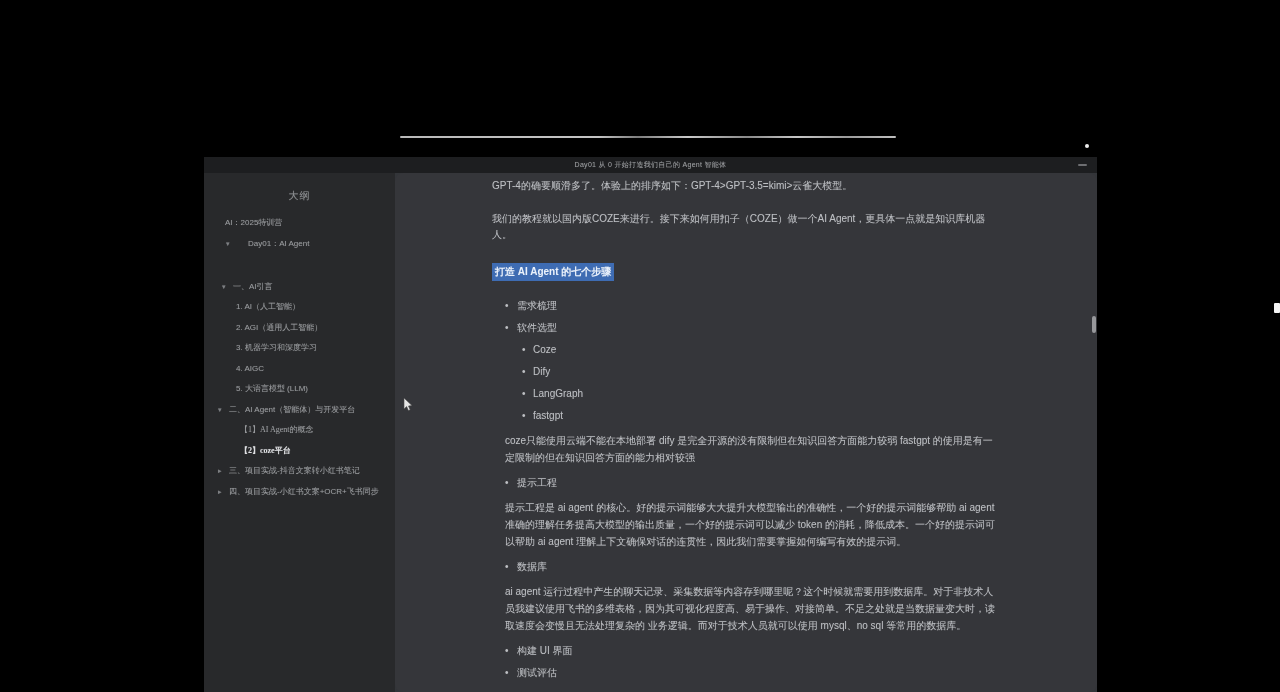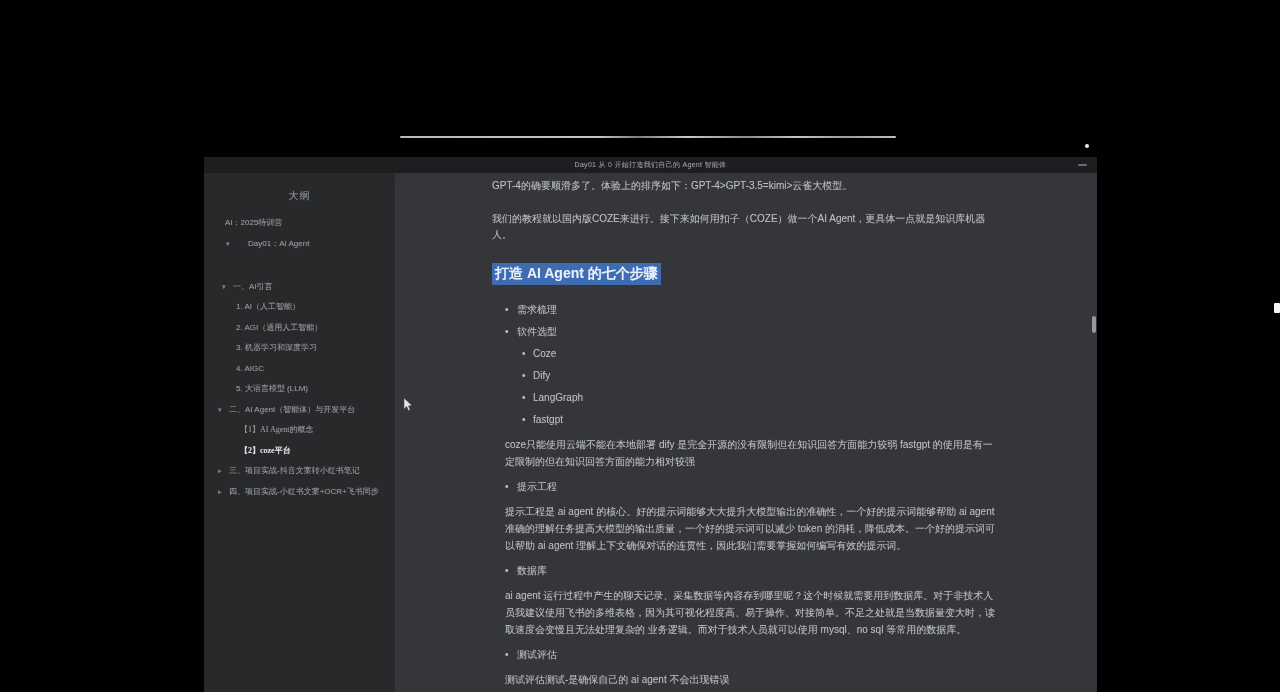--- a/index.html
+++ b/index.html
@@ -41,21 +41,21 @@
   .ind-29 { padding-left:29px;margin-top:31px; } .ind-29 .arrow{ left:18px; }
   .ind-32 { padding-left:32px; }
   .ind-25 { padding-left:25px; } .ind-25 .arrow{ left:14px; }
   .ind-36 { padding-left:36px;font-family:Liberation Serif, serif; }
 
   
   .content { flex:1; background:#35363a; position:relative; overflow:hidden;border-radius:8px; }
   .content-inner { padding:5px 0 0 97px; width:610px; color:#bdbfc3; font-size:10px; }
   p.para { width:500px; line-height:16px; margin-bottom:17px; }
   .hl { display:inline-block; background:#3e6cb3; color:#e9f1fc; font-weight:bold;
-        font-size:14px; padding:2px 3px; margin:3px 0 19px; }
+        font-size:10px; padding:2px 3px; margin:3px 0 19px; }
   .li { position:relative; line-height:12px; margin-bottom:10px; padding-left:25px; }
   .li::before { content:"•"; position:absolute; left:13px; top:0; color:#bdbfc3; }
   .li.sub { padding-left:41px; }
   .li.sub::before { left:30px; }
   .note { width:496px; margin:9px 0 11px 13px; line-height:17px; }
   .note.last { margin-bottom:0; }
 
   
   .scroll-thumb { position:absolute; right:1px; top:143px; width:4px; height:17px;
                   background:#97989b; border-radius:2px; }
@@ -164,20 +164,23 @@
           <div class="li">
             <span>提示工程</span>
           </div>
           <div class="note">提示工程是 ai agent 的核心。好的提示词能够大大提升大模型输出的准确性，一个好的提示词能够帮助 ai agent 准确的理解任务提高大模型的输出质量，一个好的提示词可以减少 token 的消耗，降低成本。一个好的提示词可以帮助 ai agent 理解上下文确保对话的连贯性，因此我们需要掌握如何编写有效的提示词。</div>
 
           <div class="li">
             <span>数据库</span>
           </div>
           <div class="note">ai agent 运行过程中产生的聊天记录、采集数据等内容存到哪里呢？这个时候就需要用到数据库。对于非技术人员我建议使用飞书的多维表格，因为其可视化程度高、易于操作、对接简单。不足之处就是当数据量变大时，读取速度会变慢且无法处理复杂的 业务逻辑。而对于技术人员就可以使用 mysql、no sql 等常用的数据库。</div>
 
+          <div class="li">
+            <span>构建 UI 界面</span>
+          </div>
 
           <div class="li">
             <span>测试评估</span>
           </div>
           <div class="note last">测试评估测试-是确保自己的 ai agent 不会出现错误</div>
         </div>
 
         <div class="scroll-thumb"></div>
       </div>
 

